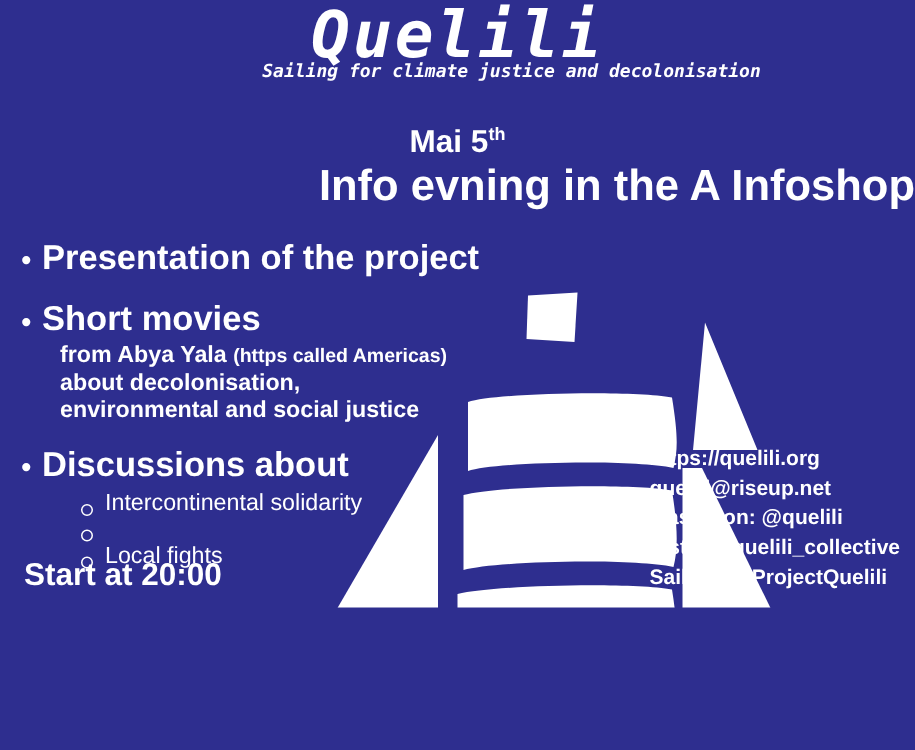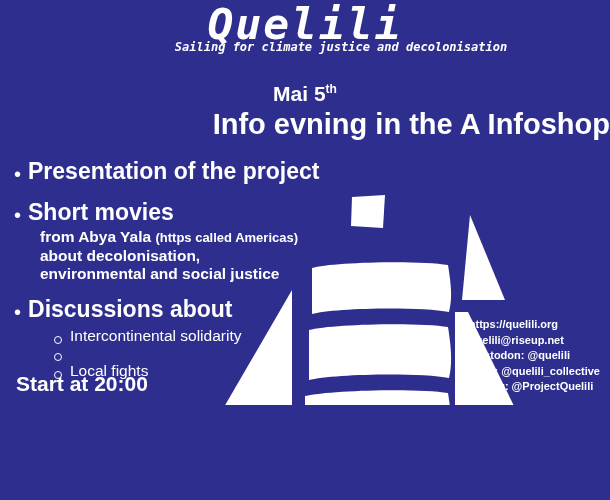--- a/index.html
+++ b/index.html
@@ -139,21 +139,21 @@
     font-size: 21px;
     font-weight: bold;
   }
 
   
   .contacts {
     position: absolute;
     right: 10px;
     bottom: 10px;
     text-align: left;
-    font-size: 11px;
+    font-size: 14px;
     font-weight: bold;
     line-height: 1.42;
   }
 </style>
 </head>
 <body>
 
 <div class="poster">
 
   <svg class="ship" width="610" height="500" viewBox="0 0 610 500">

